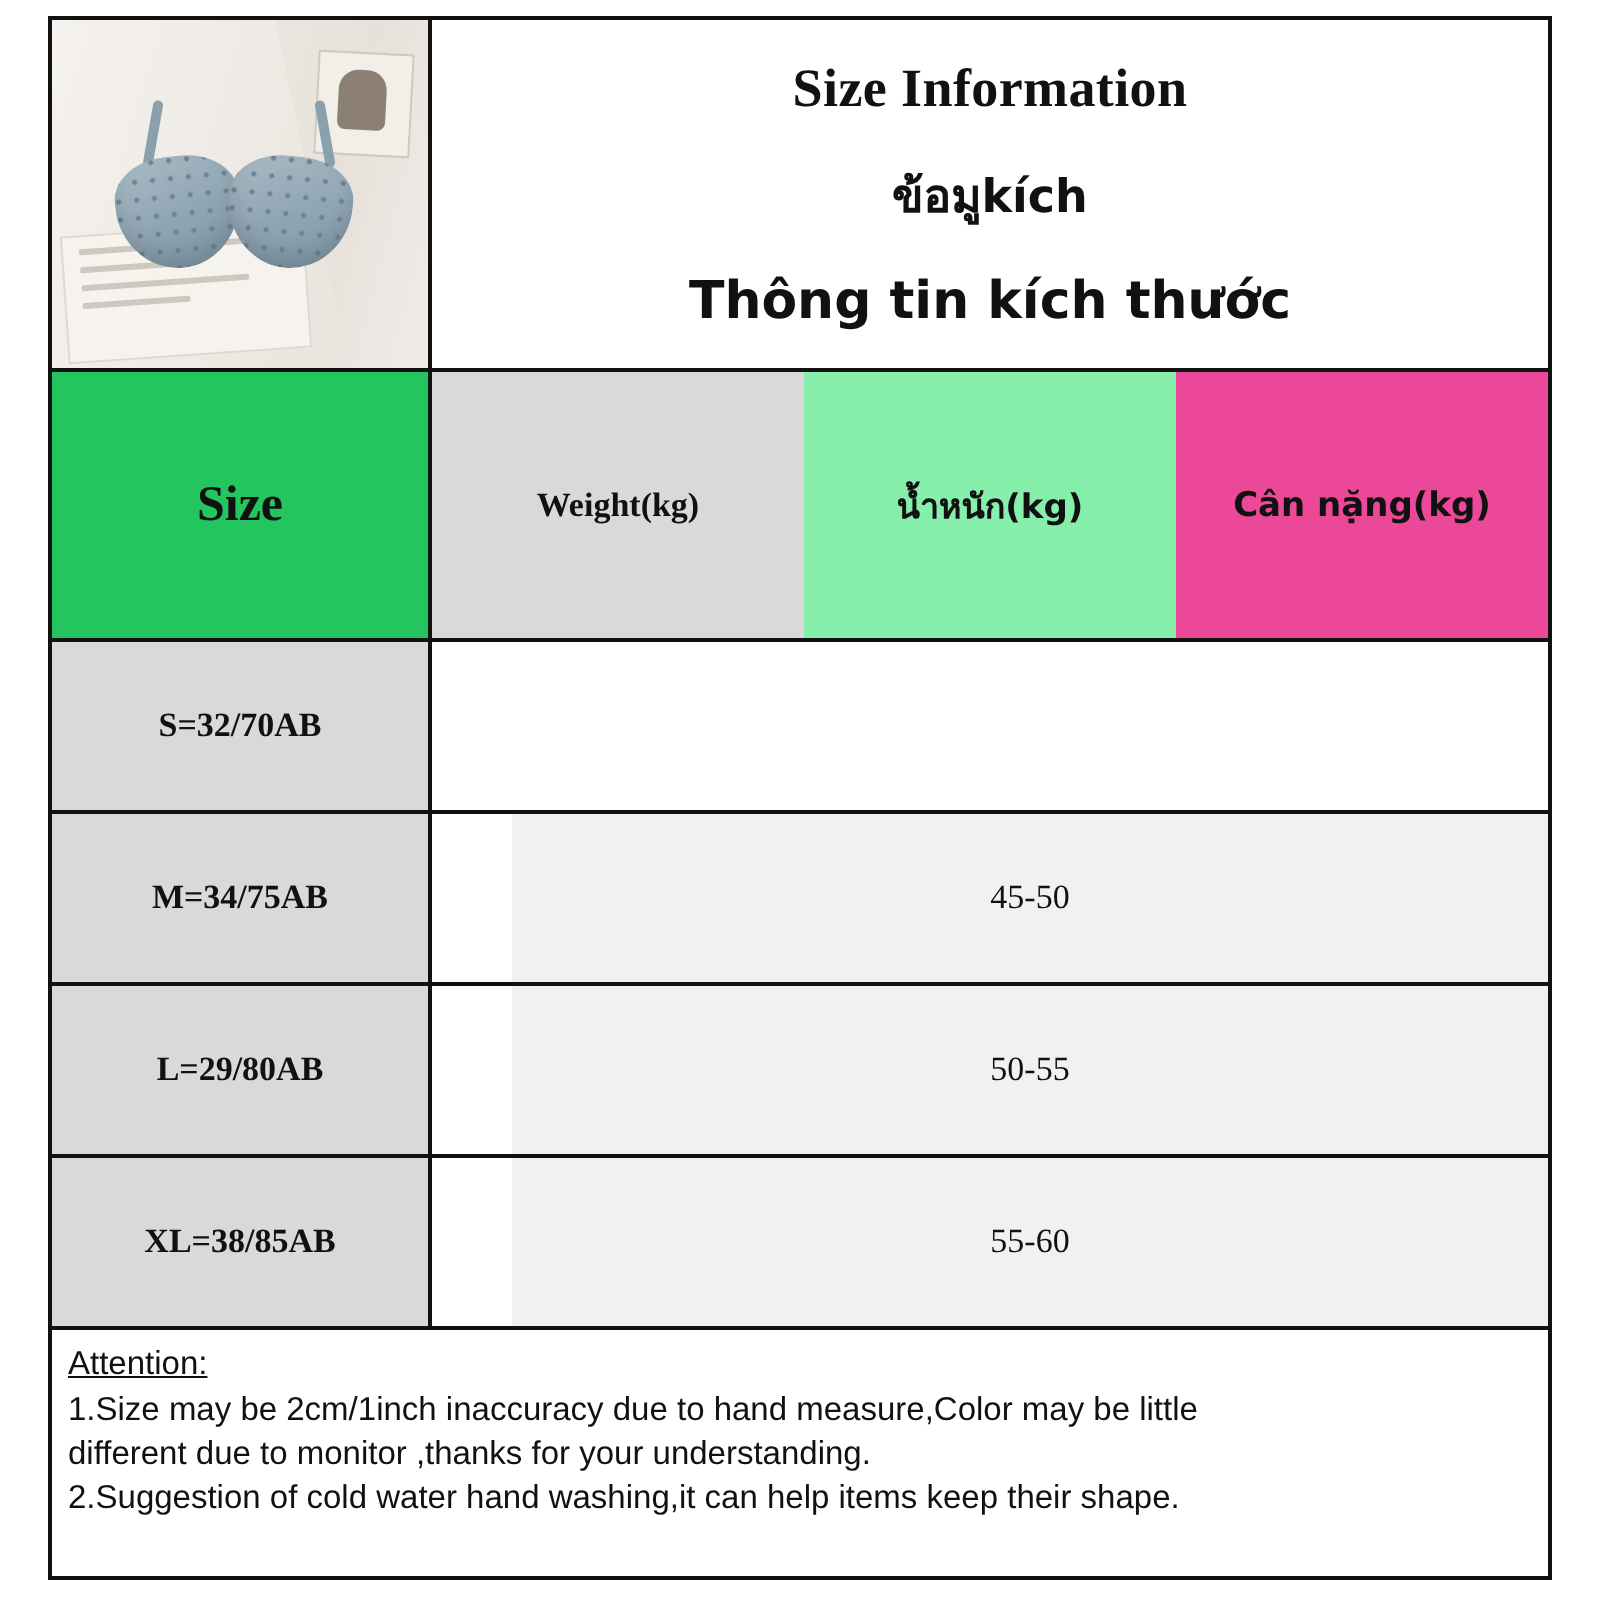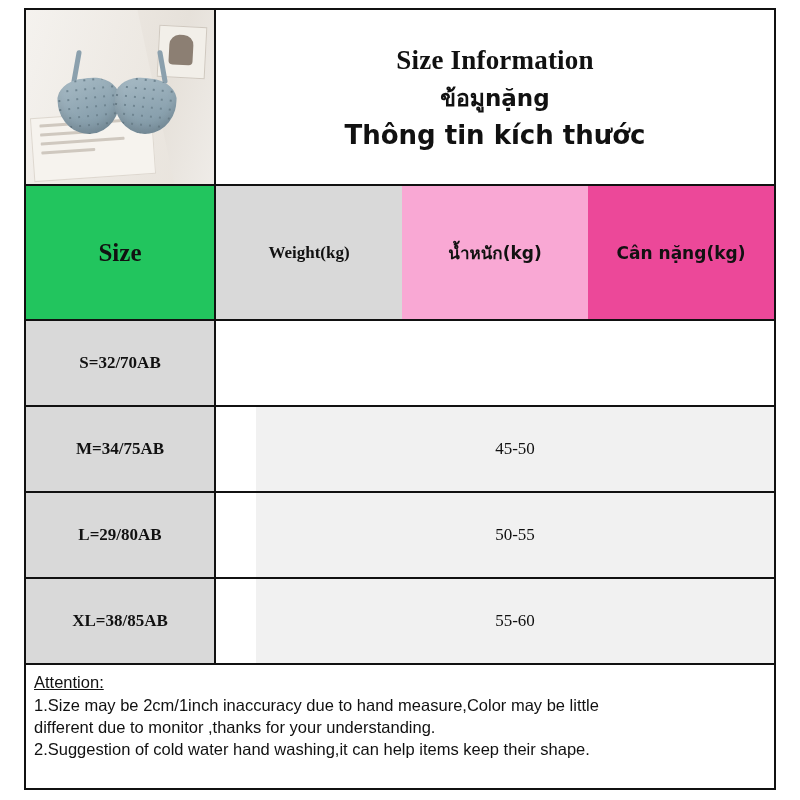--- a/index.html
+++ b/index.html
@@ -133,21 +133,21 @@
     border-radius: 3px;
   }
   .strap.s1 { left: 22px; transform: rotate(10deg); }
   .strap.s2 { left: 108px; transform: rotate(-10deg); }
   .title-cell {
     flex: 1;
     display: flex;
     flex-direction: column;
     align-items: center;
     justify-content: center;
-    gap: 4px;
+    gap: 20px;
     padding: 6px 10px;
     box-sizing: border-box;
   }
   .title-en {
     font-size: 27px;
     font-weight: bold;
     font-family: "Liberation Serif", serif;
     letter-spacing: .2px;
   }
   .title-th {
@@ -187,21 +187,21 @@
   }
   .weight-head .wline {
     flex: 1;
     display: flex;
     align-items: center;
     justify-content: center;
     font-size: 17px;
     font-weight: bold;
   }
   .weight-head .wline.a { background: #d9d9d9; font-family: "Liberation Serif", serif; }
-  .weight-head .wline.b { background: #f9a8d4; font-family: "DejaVu Sans", sans-serif; }
+  .weight-head .wline.b { background: #86efac; font-family: "DejaVu Sans", sans-serif; }
   .weight-head .wline.c { background: #ec4899; font-family: "DejaVu Sans", sans-serif; }
   
   .row {
     display: flex;
     height: 86px;
     border-bottom: 2px solid #111111;
     box-sizing: border-box;
     gap: 40px;
   }
   .row .size-cell {
@@ -261,21 +261,21 @@
         </div>
         <div class="bra">
           <div class="strap s1"></div>
           <div class="strap s2"></div>
           <div class="cup left"></div>
           <div class="cup right"></div>
         </div>
       </div>
       <div class="title-cell">
         <div class="title-en">Size Information</div>
-        <div class="title-th">ข้อมูnặng</div>
+        <div class="title-th">ข้อมูkích</div>
         <div class="title-vi">Thông tin kích thước</div>
       </div>
     </div>
 
     <div class="colhead-row">
       <div class="size-head">Size</div>
       <div class="weight-head">
         <div class="wline a">Weight(kg)</div>
         <div class="wline b">น้ำหนัก(kg)</div>
         <div class="wline c">Cân nặng(kg)</div>

